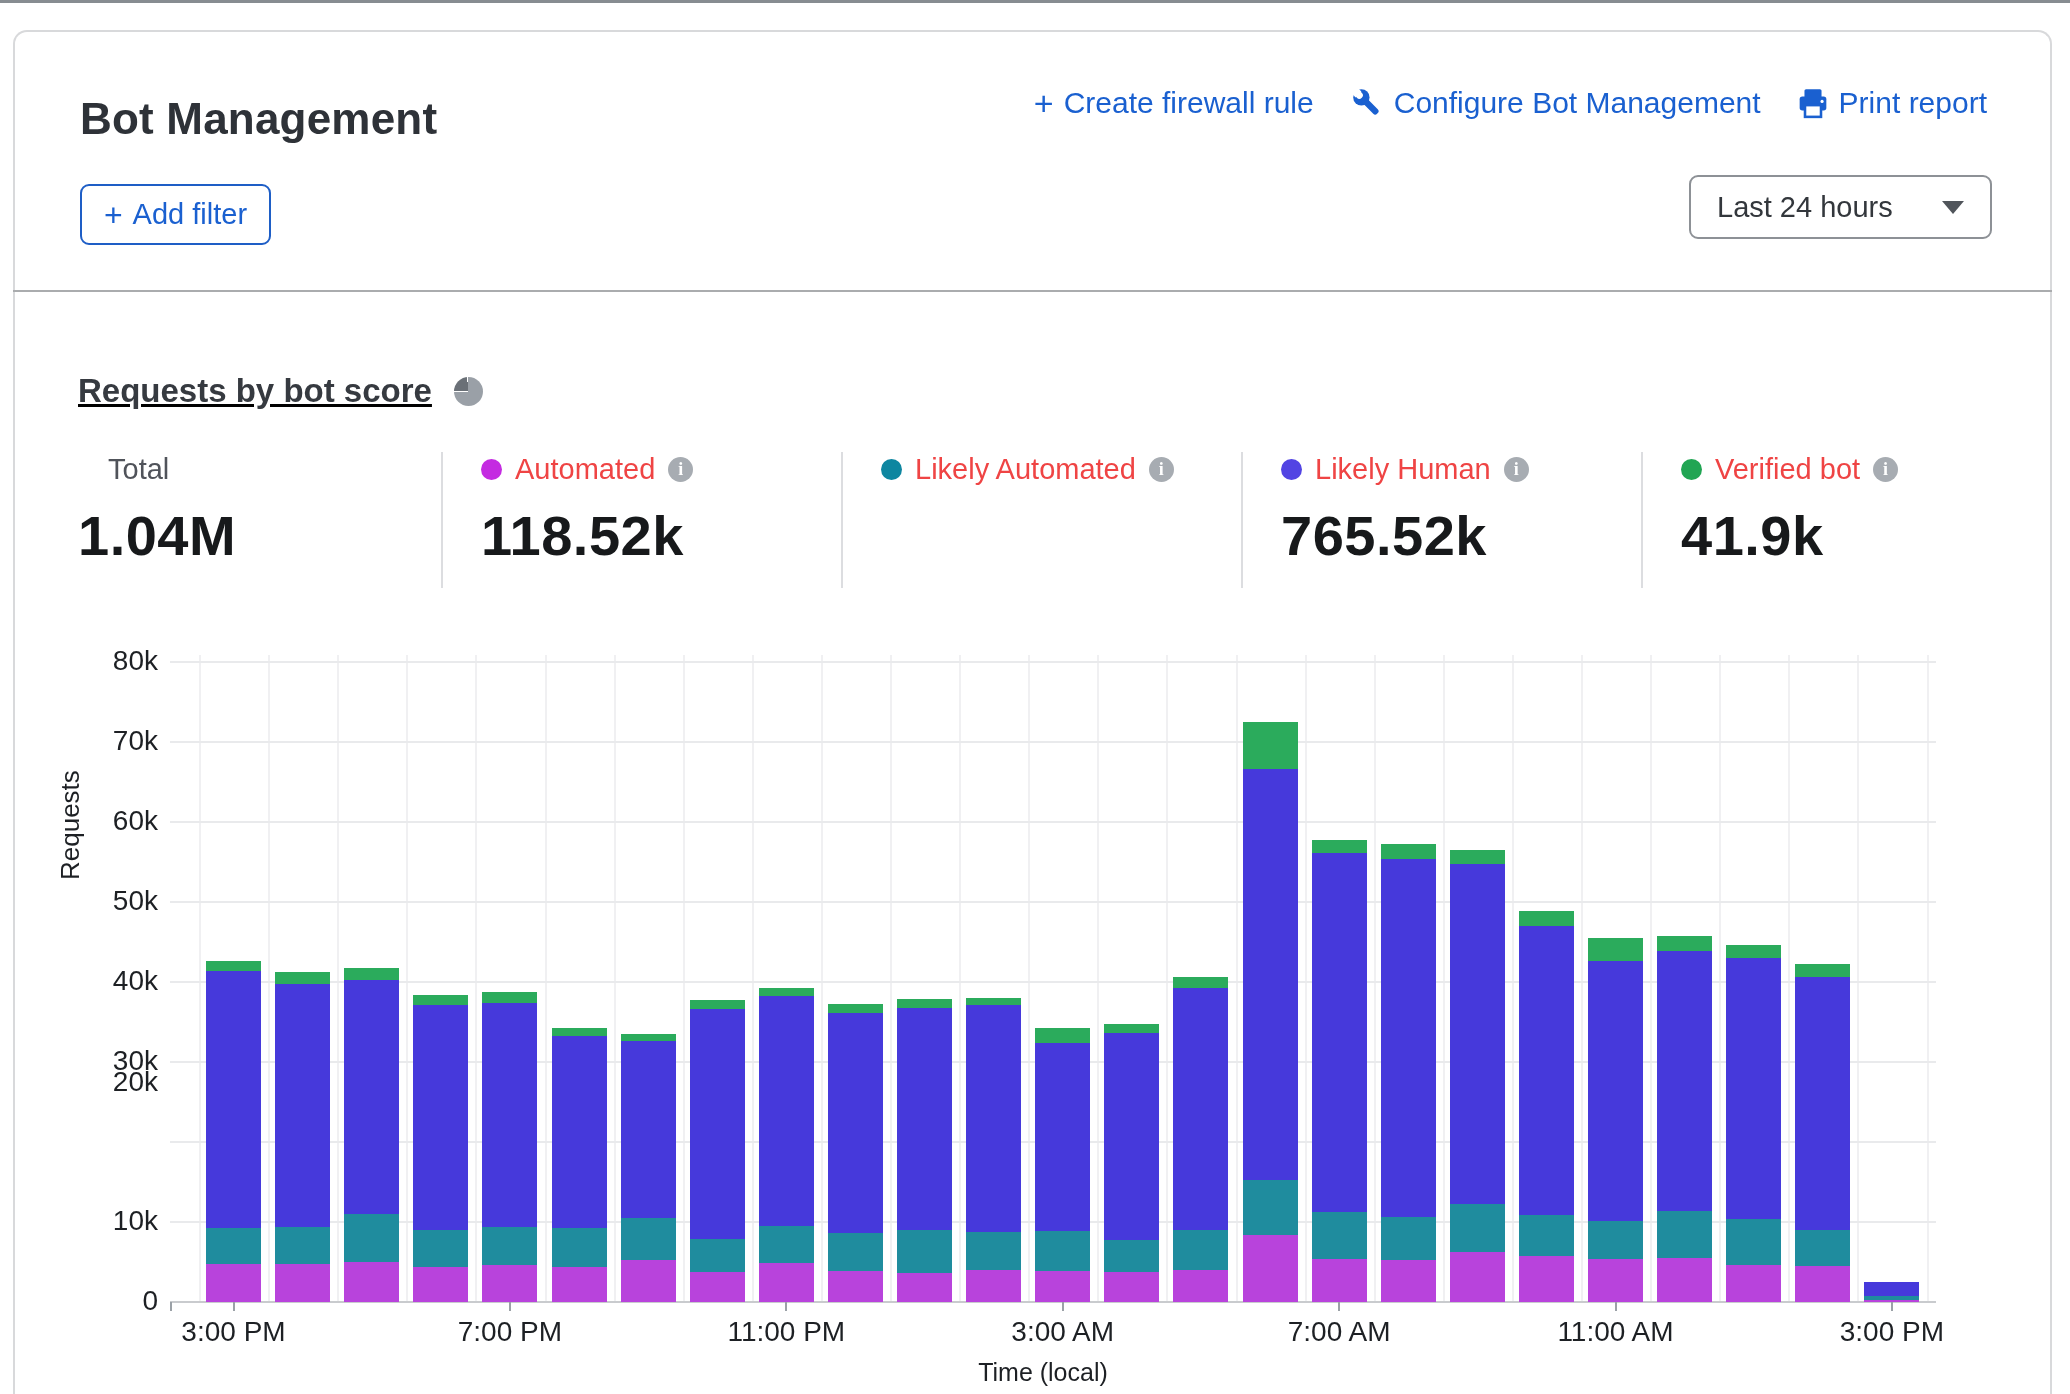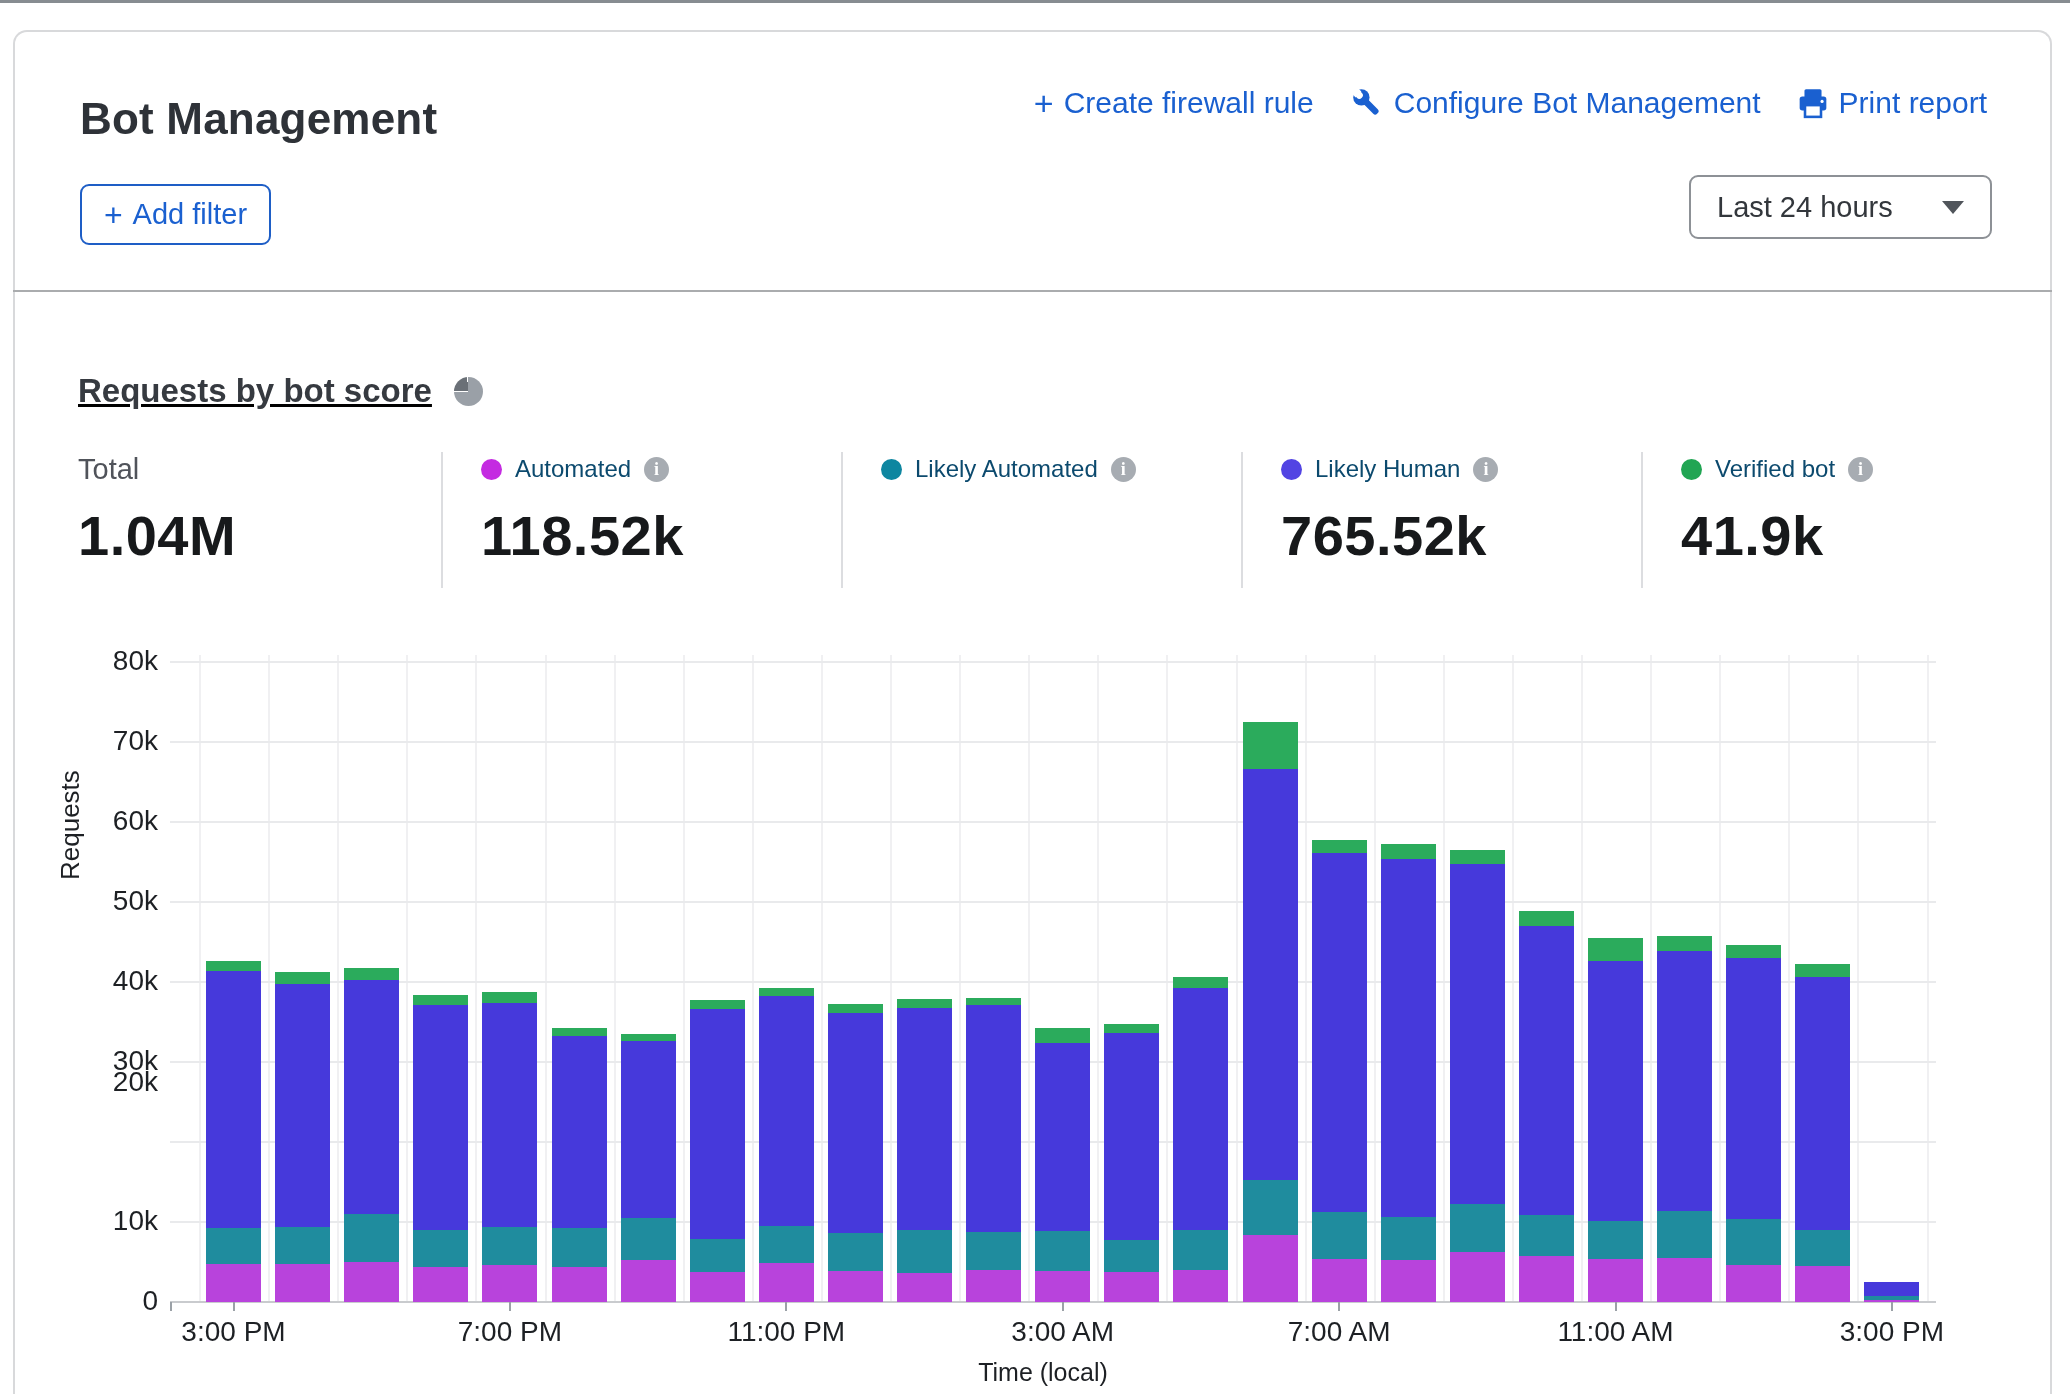--- a/index.html
+++ b/index.html
@@ -35,22 +35,22 @@
   .header-divider{position:absolute;left:13px;top:290px;width:2039px;height:2px;background:#aaacae;}
   
   .section-title-row{position:absolute;left:78px;top:372px;display:flex;align-items:center;gap:22px;text-decoration:underline;}
   .section-title{font-size:33px;font-weight:700;color:#363a40;}
   .pie-icon{width:29px;height:29px;border-radius:50%;
     background:conic-gradient(#9aa0a7 0deg 266deg,#ffffff 266deg 274deg,#6a7077 274deg 354deg,#ffffff 354deg 360deg);}
   
   .stat-col{position:absolute;top:452px;}
   .stat-divider{position:absolute;top:452px;width:2px;height:136px;background:#dcdde0;}
   .stat-label-row{display:flex;align-items:center;gap:13px;height:34px;}
-  .stat-label{font-size:24px;color:#0c4a6e;}
-  .total-label{font-size:29px;color:#50535a;}
+  .stat-label{font-size:29px;color:#ef4444;}
+  .total-label{font-size:29px;color:#50535a;margin-left:30px;}
   .legend-dot{width:21px;height:21px;border-radius:50%;flex:0 0 auto;}
   .info-icon{width:25px;height:25px;border-radius:50%;background:#a7acb2;color:#fff;
     display:flex;align-items:center;justify-content:center;font-size:18px;font-weight:700;font-family:"Liberation Serif",serif;}
   .stat-value{margin-top:17px;font-size:56px;font-weight:700;color:#17191b;letter-spacing:.5px;}
   
   .gridline-h{position:absolute;left:170px;width:1766px;height:2px;background:#e9eaec;}
   .gridline-h.zero{background:#c9cbce;}
   .gridline-v{position:absolute;width:2px;background:#f0f0f2;top:655px;}
   .y-label{position:absolute;width:90px;text-align:right;font-size:28px;color:#1d2024;right:auto;}
   .bar{position:absolute;display:flex;flex-direction:column-reverse;}

